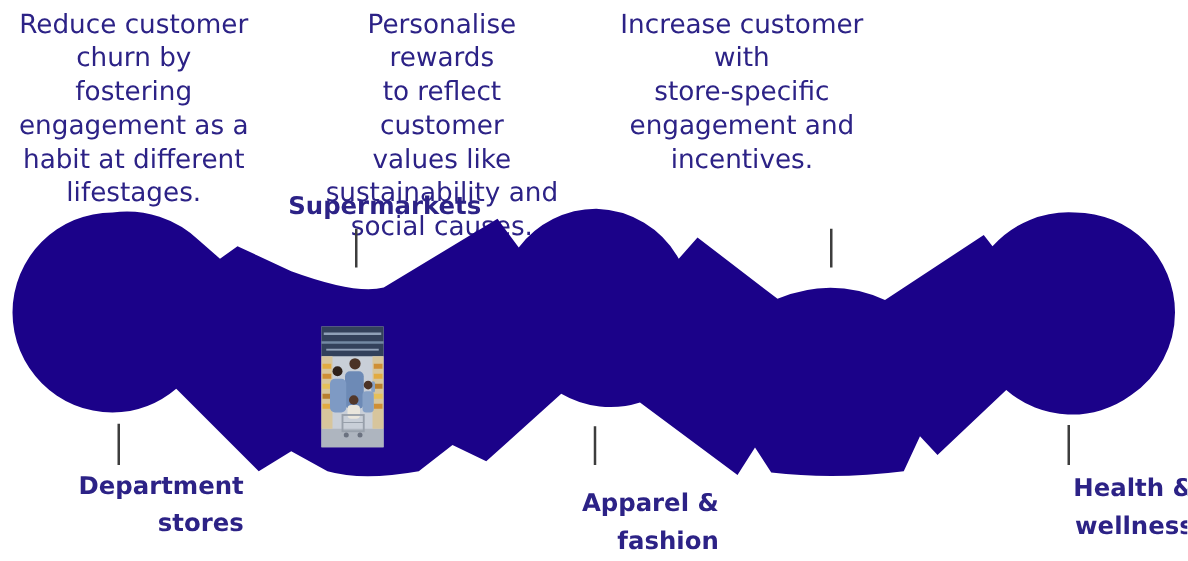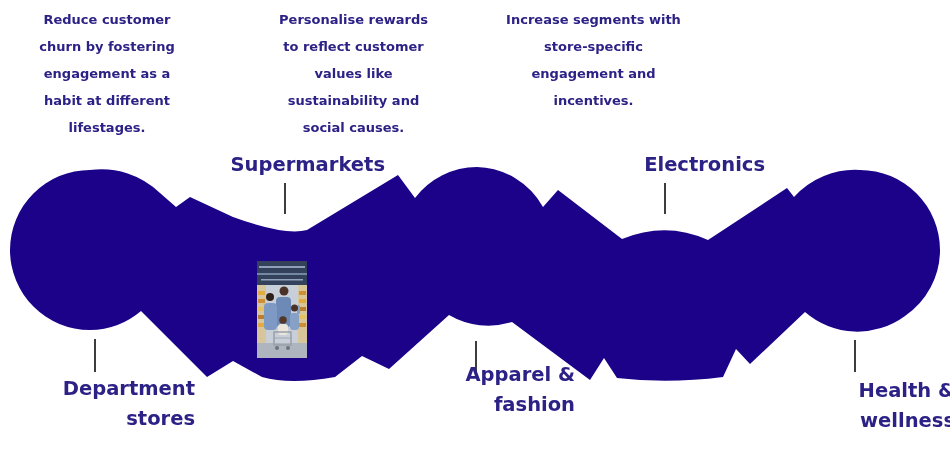--- a/index.html
+++ b/index.html
@@ -9,36 +9,36 @@
     --pointer:#3d3d3d;
   }
   html,body{margin:0;padding:0;background:#fff;}
   .stage{
     position:relative;width:950px;height:449px;overflow:hidden;
     background:var(--background);
     font-family:"DejaVu Sans","Liberation Sans",sans-serif;
   }
   .note{
     position:absolute;top:6px;
-    font-size:13px;line-height:27px;font-weight:700;
+    font-size:21px;line-height:27px;font-weight:400;
     color:var(--text);text-align:center;white-space:pre-line;
   }
   .note1{left:12px;width:190px;}
   .note2{left:255px;width:197px;}
   .note3{left:495px;width:197px;}
   .note4{left:740px;width:198px;}
   .heading{
     position:absolute;
     font-size:19.5px;line-height:30px;font-weight:bold;
     color:var(--text);text-align:right;white-space:pre-line;
   }
   .h-sup{left:185px;top:150px;width:200px;}
   .h-elec{left:565px;top:150px;width:200px;}
   .h-dept{left:-5px;top:374px;width:200px;}
-  .h-app{left:375px;top:360px;width:200px;}
+  .h-app{left:375px;top:388px;width:200px;}
   .h-health{left:755px;top:376px;width:200px;}
   .pointer{
     position:absolute;width:2px;background:var(--pointer);
   }
   .p-sup{left:284px;top:183px;height:31px;}
   .p-elec{left:664px;top:183px;height:31px;}
   .p-dept{left:94px;top:339px;height:33px;}
   .p-app{left:475px;top:341px;height:31px;}
   .p-health{left:854px;top:340px;height:32px;}
   .blob-svg{position:absolute;left:0;top:0;}
@@ -55,21 +55,21 @@
   <div class="note note1">Reduce customer
 churn by fostering
 engagement as a
 habit at different
 lifestages.</div>
   <div class="note note2">Personalise rewards
 to reflect customer
 values like
 sustainability and
 social causes.</div>
-  <div class="note note3">Increase segments with
+  <div class="note note3">Increase customer with
 store-specific
 engagement and
 incentives.</div>
 
   <svg class="blob-svg" width="950" height="449" viewBox="0 0 950 449" aria-hidden="true">
     <path fill="var(--blob)" d="
       M 10 250
       A 80 80 0 0 1 90 170
       A 84 84 0 0 1 160 193
       L 176 207 L 190 197
@@ -138,21 +138,20 @@
     </svg>
   </div>
 
   <div class="pointer p-sup"></div>
   <div class="pointer p-elec"></div>
   <div class="pointer p-dept"></div>
   <div class="pointer p-app"></div>
   <div class="pointer p-health"></div>
 
   <div class="heading h-sup">Supermarkets</div>
-  <div class="heading h-elec">Electronics</div>
   <div class="heading h-dept">Department
 stores</div>
   <div class="heading h-app">Apparel &amp;
 fashion</div>
   <div class="heading h-health">Health &amp;
 wellness</div>
 
 </div>
 
 </body></html>

